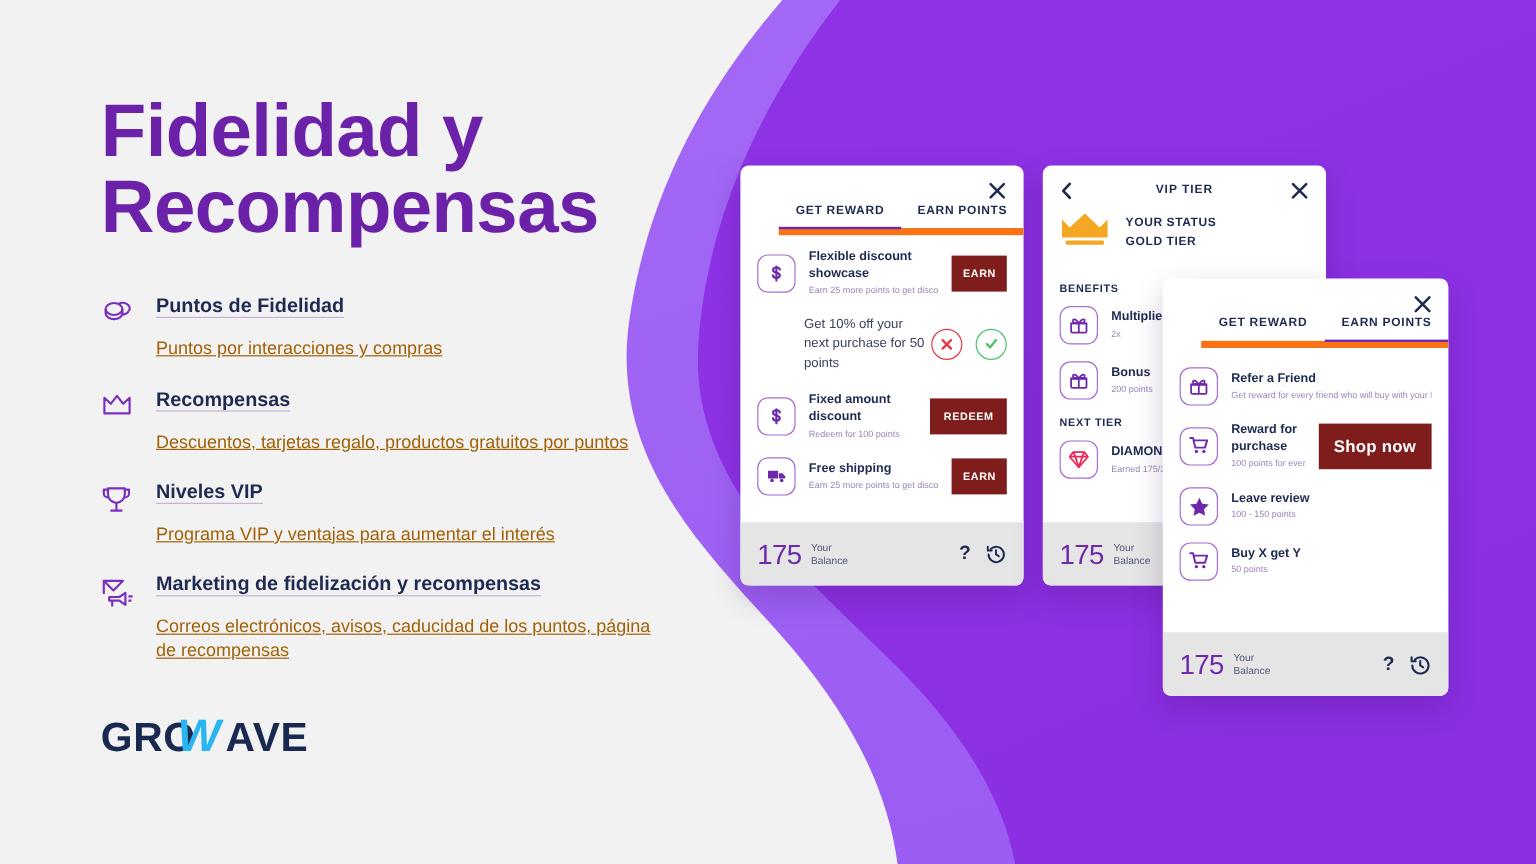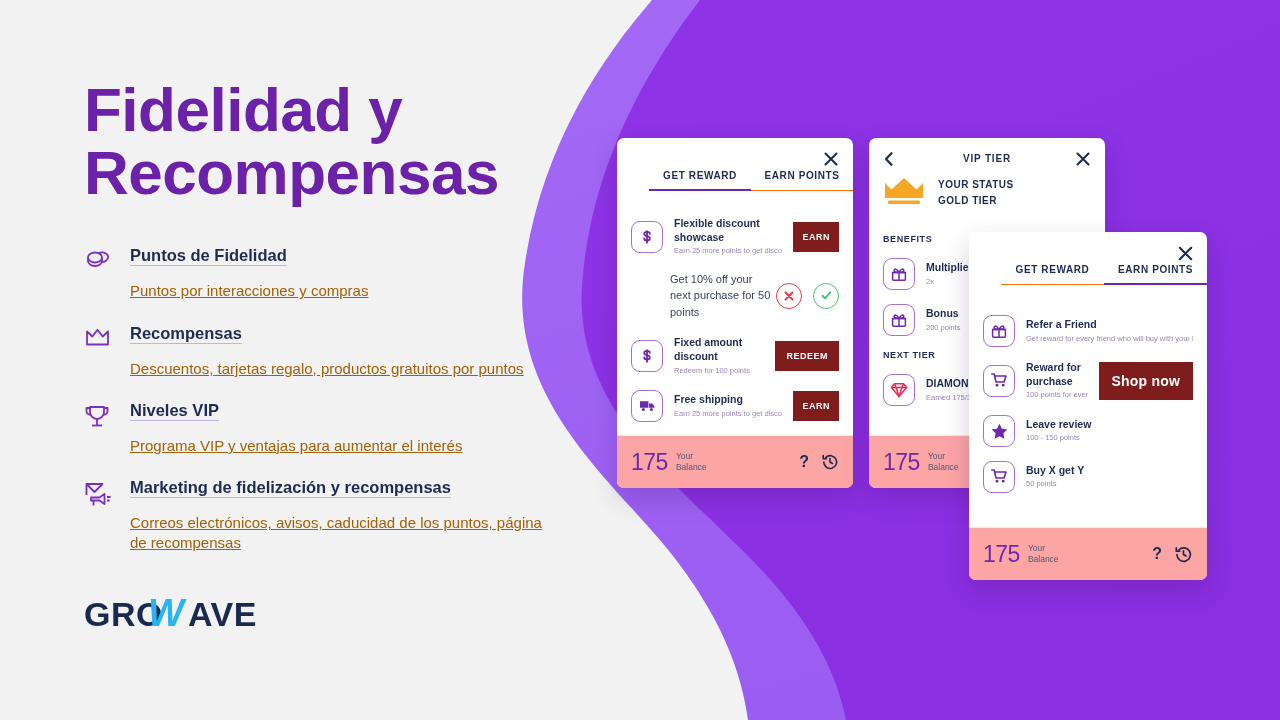--- a/index.html
+++ b/index.html
@@ -50,41 +50,41 @@
     position: absolute; right: 13px; top: 12px; width: 18px; height: 18px;
     cursor: pointer; color: #1f2a52;
   }
   .card-back {
     position: absolute; left: 13px; top: 13px; width: 14px; height: 16px;
     cursor: pointer; color: #1f2a52;
   }
 
   .tabs {
     display: flex; position: relative; padding-top: 32px;
-    border-bottom: 1px solid #f97316;
+    border-bottom: 6px solid #f97316;
     margin-left: 32px;
   }
   .tab {
     flex: 1; text-align: center; font-size: 10px; font-weight: bold;
     letter-spacing: 0.6px; color: #1f2a52; padding-bottom: 9px;
     cursor: pointer; position: relative;
   }
   .tab.active::after {
     content: ""; position: absolute; left: 0; right: 0; bottom: -1px;
     height: 2.5px; background: #6d28ab;
   }
 
   .card-title {
     text-align: center; font-size: 10px; font-weight: bold;
     letter-spacing: 0.8px; color: #1f2a52; padding: 15px 0 0;
   }
 
   .card-body { padding: 12px 14px 0; }
 
-  .row { display: flex; align-items: center; gap: 11px; margin-bottom: 14px; margin-top: 14px; }
+  .row { display: flex; align-items: center; gap: 11px; margin-bottom: 14px; }
   .row-ico {
     width: 32px; height: 32px; min-width: 32px; border: 1.4px solid #a86fd4;
     border-radius: 9px; display: flex; align-items: center; justify-content: center;
     color: #6d28ab;
   }
   .row-txt { flex: 1; min-width: 0; }
   .row-name { font-size: 10.5px; font-weight: bold; color: #1f2a52; line-height: 1.3; }
   .row-sub  { font-size: 7.5px; color: #9b86b5; line-height: 1.4; margin-top: 2px;
               white-space: nowrap; overflow: hidden; }
   .row-btn {
@@ -114,21 +114,21 @@
     color: #1f2a52; margin: 6px 0 10px;
   }
 
   .status-row { display: flex; align-items: center; gap: 13px; padding: 12px 14px 4px; }
   .status-txt { font-size: 10px; font-weight: bold; color: #1f2a52;
                 letter-spacing: 0.5px; line-height: 1.6; }
 
   .card-footer {
     position: absolute; left: 0; right: 0; bottom: 0; height: 53px;
     border-top: 1px solid #eaeaf0; display: flex; align-items: center;
-    padding: 0 14px; gap: 8px; background: #fca5a5;
+    padding: 0 14px; gap: 8px; background: #e5e5e5;
   }
   .bal-num { font-size: 23px; color: #6d28ab; letter-spacing: -0.5px; }
   .bal-lbl { font-size: 8.5px; color: #515879; line-height: 1.35; }
   .foot-spacer { flex: 1; }
   .foot-ico { color: #1f2a52; cursor: pointer; display: flex; align-items: center; }
   .foot-q { font-size: 16px; font-weight: bold; color: #1f2a52; cursor: pointer;
             padding: 0 4px; }
 </style>
 </head>
 <body>

